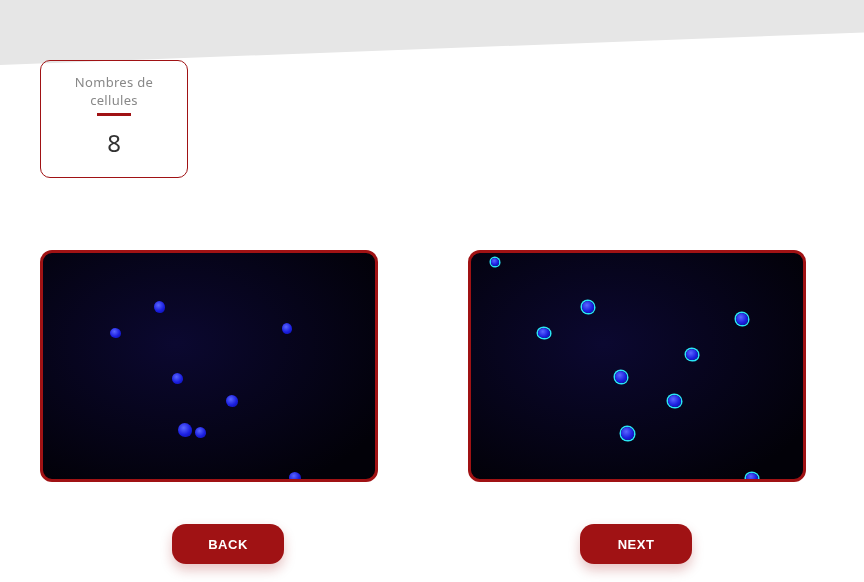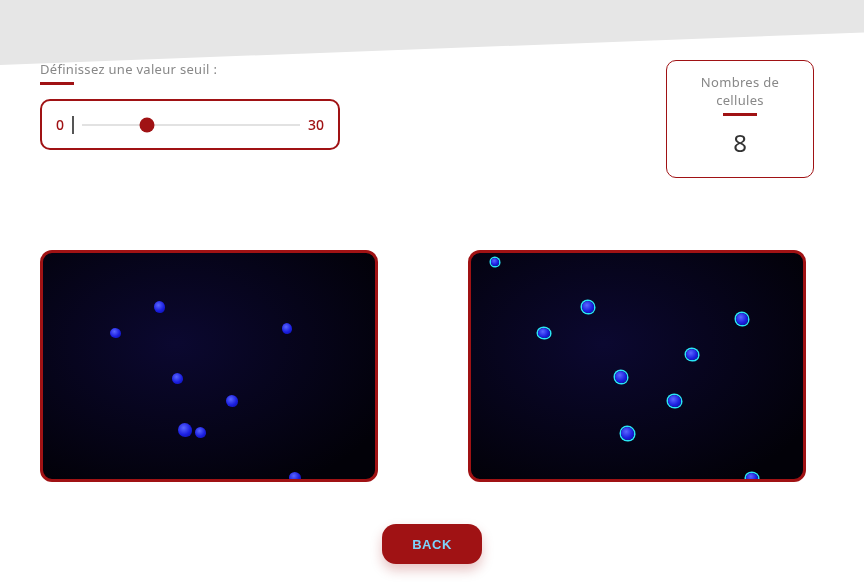--- a/index.html
+++ b/index.html
@@ -120,52 +120,39 @@
   .buttons-row {
     position: absolute;
     bottom: 18px;
     left: 0; right: 0;
     display: flex;
     gap: 296px;
     justify-content: center;
   }
   .nav-btn {
     background: #a01214;
-    color: #7dd3fc;
+    color: #ffffff;
     border: none;
     border-radius: 14px;
-    width: 100px;
+    width: 112px;
     height: 40px;
     font-size: 13px;
     font-weight: 600;
     letter-spacing: .5px;
     cursor: pointer;
     box-shadow: 0 6px 12px rgba(160,18,20,.25);
   }
 </style>
 </head>
 <body>
 
 <div class="top-band"></div>
 
 <div class="content">
   <div class="row-top">
-    <div class="threshold-block">
-      <div class="label-title">Définissez une valeur seuil :</div>
-      <div class="underline"></div>
-      <div class="slider-box">
-        <span class="slider-min">0</span>
-        <span class="slider-min-tick"></span>
-        <div class="slider-track-wrap">
-          <div class="slider-track"></div>
-          <div class="slider-thumb" style="left: 30%;"></div>
-        </div>
-        <span class="slider-max">30</span>
-      </div>
-    </div>
 
     <div class="count-box">
       <div class="label-title">Nombres de cellules</div>
       <div class="underline"></div>
       <div class="count-value">8</div>
     </div>
   </div>
 
   <div class="images-row">
     <div class="cell-panel" id="panel-left">
@@ -187,13 +174,14 @@
         <div class="cell outlined" style="left: 144px; top: 118px; width: 12px; height: 12px;"></div>
         <div class="cell outlined" style="left: 197px; top: 142px; width: 13px; height: 12px;"></div>
         <div class="cell outlined" style="left: 150px; top: 174px; width: 13px; height: 13px;"></div>
         <div class="cell outlined" style="left: 275px; top: 220px; width: 12px; height: 10px;"></div>
       </div>
   </div>
 </div>
 
 <div class="buttons-row">
   <button class="nav-btn">BACK</button>
+  <button class="nav-btn">NEXT</button>
 </div>
 
 </body></html>

